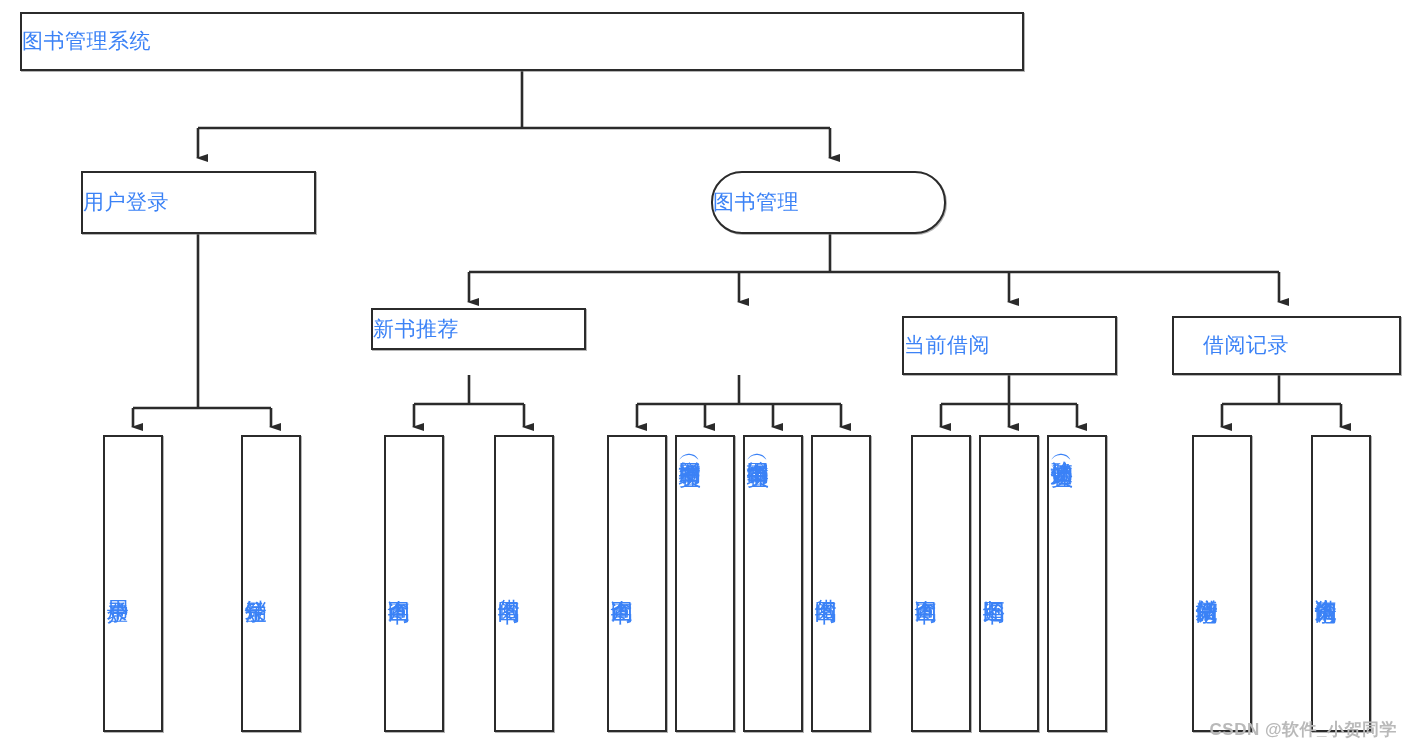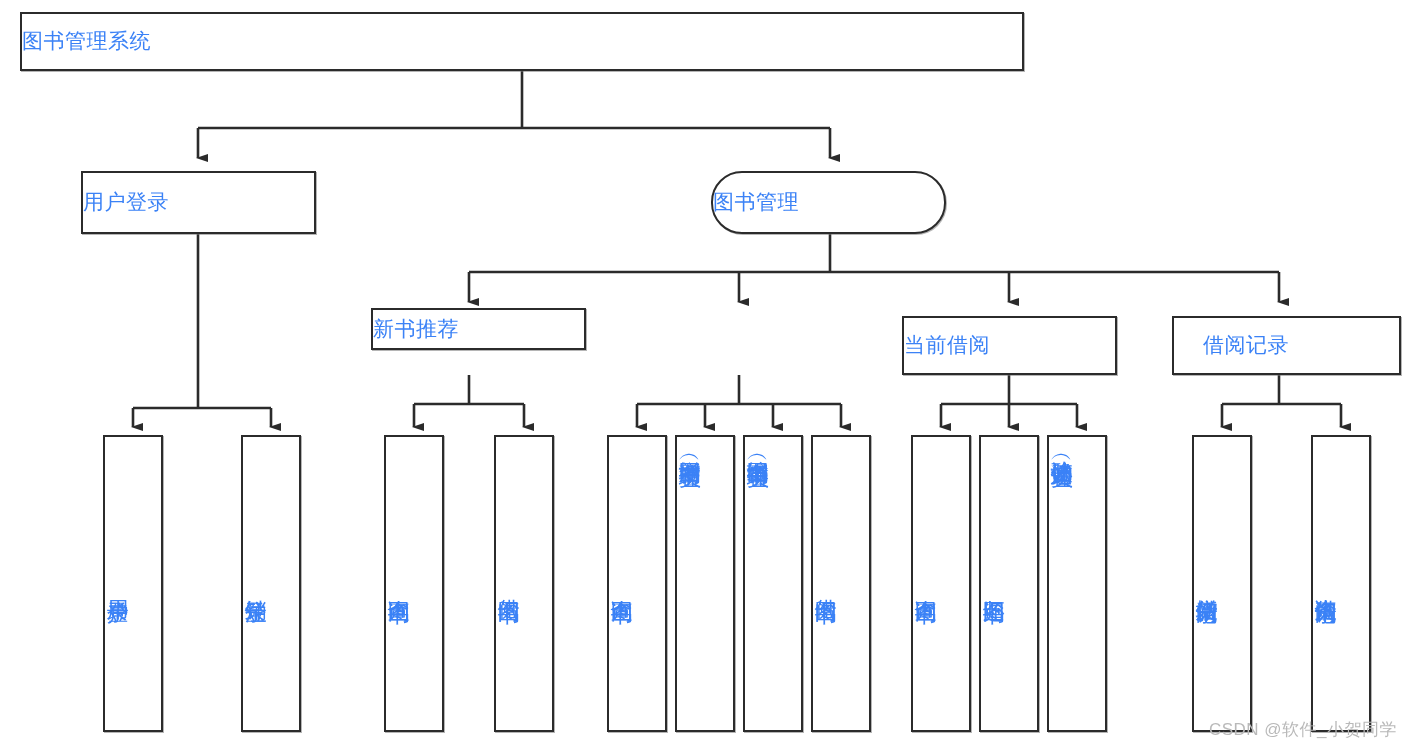--- a/index.html
+++ b/index.html
@@ -65,20 +65,21 @@
   }
   #watermark {
     position: absolute;
     right: 8px;
     bottom: 6px;
     font-size: 17px;
     color: #b9b9b9;
     letter-spacing: 0.5px;
     white-space: nowrap;
     font-family: "Liberation Sans", "DejaVu Sans", sans-serif;
+    font-weight: bold;
   }
 </style>
 </head>
 <body>
 
 <div id="canvas">
 
   <svg id="edges" viewBox="0 0 1405 747">
     <defs>
       <marker id="arrow" markerWidth="10" markerHeight="12" refX="4" refY="10" orient="auto" markerUnits="userSpaceOnUse">

